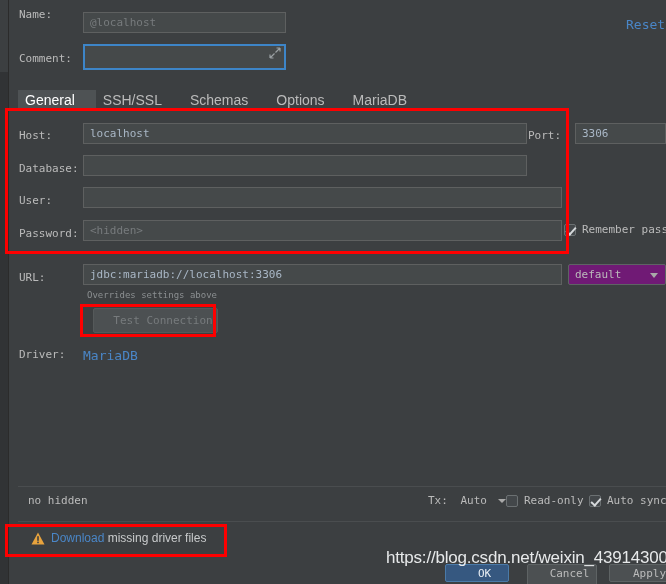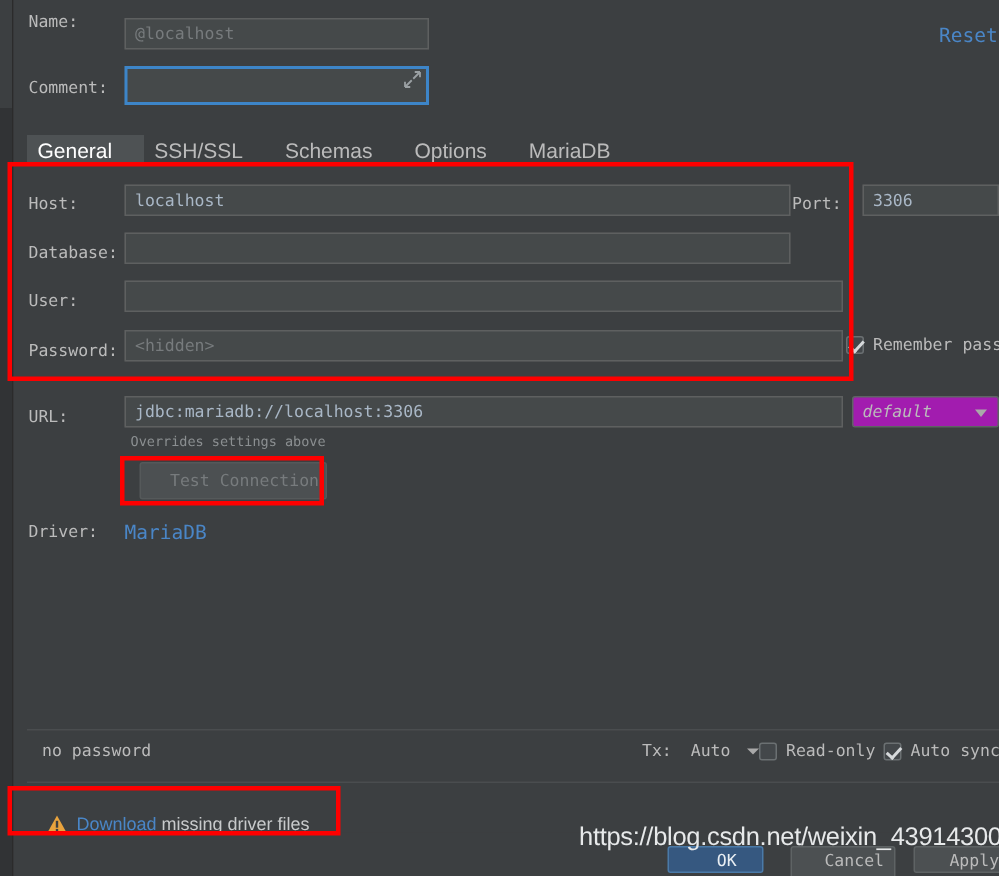--- a/index.html
+++ b/index.html
@@ -118,30 +118,29 @@
   .btn.primary {
     background: #365880;
     border-color: #4a7aa8;
     color: #e8eef3;
   }
 
   
   .combo {
     position: absolute;
     box-sizing: border-box;
-    background: #a21caf;
+    background: #701a75;
     border: 1px solid #5e6364;
     border-radius: 2px;
     color: #bbbbbb;
     font-family: "DejaVu Sans Mono", monospace;
     font-size: 11px;
     line-height: 19px;
     padding: 0 6px;
     white-space: nowrap;
-    font-style: italic;
   }
   .combo .caret {
     position: absolute;
     right: 7px; top: 50%;
     margin-top: -2px;
     width: 0; height: 0;
     border-left: 4px solid transparent;
     border-right: 4px solid transparent;
     border-top: 5px solid #a9a9a9;
   }
@@ -213,21 +212,21 @@
   
   .warnbar {
     position: absolute;
     left: 9px; top: 521px;
     width: 657px; height: 34px;
     background: #3c3f41;
     border-top: 1px solid #4a4d4f;
   }
   .warn-inner {
     position: absolute;
-    left: 13px; top: 20px;
+    left: 13px; top: 9px;
     display: flex;
     align-items: center;
     text-align: center;
   }
   .warn-tri {
     width: 14px; height: 13px;
     margin-right: 6px;
     flex: 0 0 auto;
   }
   .warn-text {
@@ -334,21 +333,21 @@
     <span class="caret"></span>
   </div>
   <div class="hint" style="left:78px; top:290px;">Overrides settings above</div>
 
   <div class="btn disabled" style="left:84px; top:308px; width:125px; height:25px; line-height:23px;">Test Connection</div>
 
   <div class="lbl" style="left:10px; top:348px;">Driver:</div>
   <div class="link" style="position:absolute; left:74px; top:348px;">MariaDB</div>
 
   <div class="statusbar">
-    <div class="status-text">no password</div>
+    <div class="status-text">no hidden</div>
 
     <div style="position:absolute; left:410px; top:7px; white-space:nowrap;">
       <span class="cblabel">Tx:</span>
       <span class="cblabel" style="margin-left:6px;">Auto</span>
       <span class="chev"></span>
     </div>
 
     <div class="cbrow" style="left:488px; top:7px;">
       <div class="cbox"></div>
       <div class="cblabel">Read-only</div>

